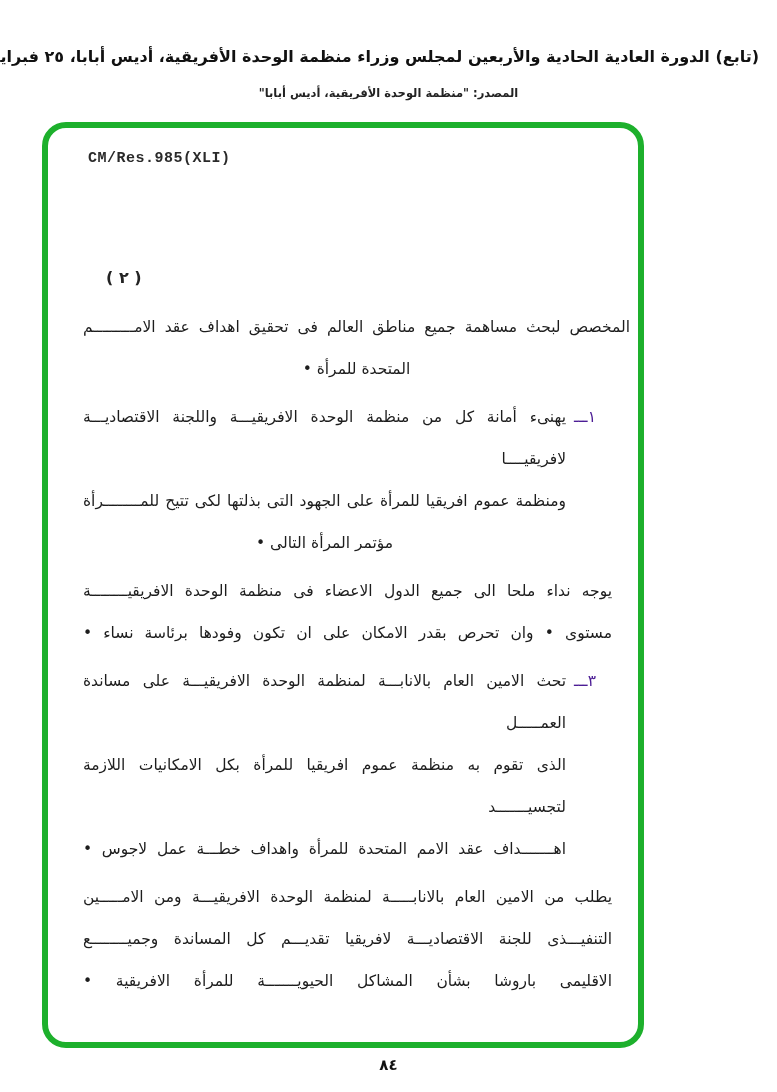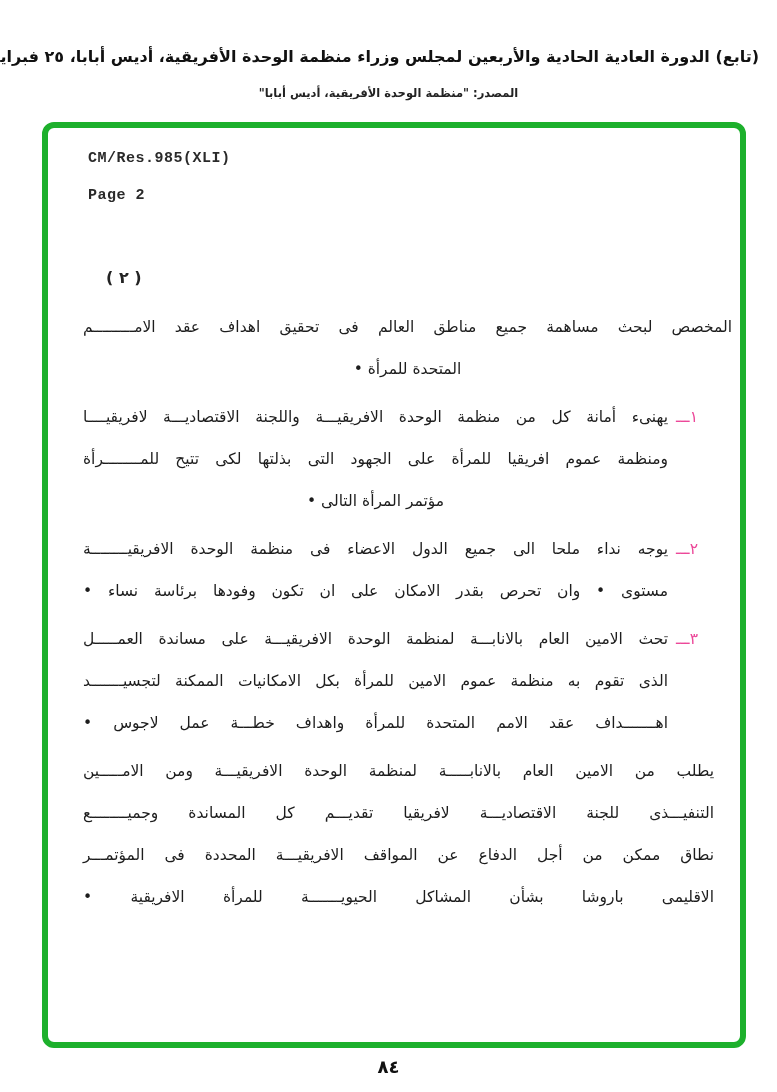--- a/index.html
+++ b/index.html
@@ -17,23 +17,23 @@
     font-size:16px;font-weight:bold;color:#111;
     white-space:nowrap;
   }
   .caption-2{
     position:absolute;top:86px;left:0;right:0;
     direction:rtl;text-align:center;
     font-size:11.5px;font-weight:bold;color:#222;
   }
   
   .annotation-box{
-    position:absolute;left:42px;top:122px;width:704px;height:926px;
+    position:absolute;left:42px;top:122px;width:602px;height:926px;
     box-sizing:border-box;
-    border:6px solid #1db02c;border-radius:12px;
+    border:6px solid #1db02c;border-radius:24px;
     background:#ffffff;
   }
   
   .doc-ref{
     position:absolute;left:40px;top:12px;
     font-family:"Liberation Mono","DejaVu Sans Mono",monospace;
     font-size:15px;font-weight:bold;color:#2a2a2a;
     letter-spacing:.5px;line-height:37px;
     direction:ltr;text-align:left;
   }
@@ -51,42 +51,41 @@
   .line{
     font-size:15.5px;line-height:42px;color:#1d1d1d;
     font-weight:500;
   }
   .just{text-align:justify;text-align-last:justify;}
   .short{text-align:center;}
   .para{display:flex;margin-top:6px;padding-right:10px;}
   .clause-marker{
     flex:0 0 46px;width:46px;
     font-size:15.5px;line-height:42px;
-    text-align:left;color:#ec4899;font-weight:500;
+    text-align:left;color:#4c1d95;font-weight:500;
   }
   .clause-text{flex:1;padding-right:8px;min-width:0;}
   
   .folio{
     position:absolute;left:0;right:0;top:1056px;
     text-align:center;direction:rtl;
-    font-size:18px;font-weight:bold;color:#111;
+    font-size:15px;font-weight:bold;color:#111;
     letter-spacing:3px;
   }
 </style>
 </head>
 <body>
 
 <div class="caption-1">(تابع) الدورة العادية الحادية والأربعين لمجلس وزراء منظمة الوحدة الأفريقية، أديس أبابا، ٢٥ فبراير - ٤ مارس ١٩٨٥</div>
 <div class="caption-2">المصدر: "منظمة الوحدة الأفريقية، أديس أبابا"</div>
 
 <div class="annotation-box" style="border-color: rgb(29, 176, 44);">
 
   <div class="doc-ref">
     <div>CM/Res.985(XLI)</div>
-    <div>Page 2</div>
   </div>
 
   <div class="section-num">( ٢ )</div>
 
   <div class="body-text">
 
     <div>
       <div class="line just">المخصص لبحث مساهمة جميع مناطق العالم فى تحقيق اهداف عقد الامـــــــــم</div>
       <div class="line short">المتحدة للمرأة •</div>
     </div>
@@ -94,41 +93,39 @@
     <div class="para">
       <div class="clause-marker">١ـــ</div>
       <div class="clause-text">
         <div class="line just">يهنىء أمانة كل من منظمة الوحدة الافريقيـــة واللجنة الاقتصاديـــة لافريقيــــا</div>
         <div class="line just">ومنظمة عموم افريقيا للمرأة على الجهود التى بذلتها لكى تتيح للمــــــــرأة</div>
         <div class="line short">مؤتمر المرأة التالى •</div>
       </div>
     </div>
 
     <div class="para">
-      <div class="clause-marker">٢ـــ</div>
       <div class="clause-text">
         <div class="line just">يوجه نداء ملحا الى جميع الدول الاعضاء فى منظمة الوحدة الافريقيــــــــة</div>
         <div class="line just">مستوى • وان تحرص بقدر الامكان على ان تكون وفودها برئاسة نساء •</div>
       </div>
     </div>
 
     <div class="para">
       <div class="clause-marker">٣ـــ</div>
       <div class="clause-text">
         <div class="line just">تحث الامين العام بالانابـــة لمنظمة الوحدة الافريقيـــة على مساندة العمـــــل</div>
-        <div class="line just">الذى تقوم به منظمة عموم الامين للمرأة بكل الامكانيات الممكنة لتجسيـــــــد</div>
+        <div class="line just">الذى تقوم به منظمة عموم افريقيا للمرأة بكل الامكانيات اللازمة لتجسيـــــــد</div>
         <div class="line just">اهـــــــداف عقد الامم المتحدة للمرأة واهداف خطـــة عمل لاجوس •</div>
       </div>
     </div>
 
     <div class="para">
       <div class="clause-text">
         <div class="line just">يطلب من الامين العام بالانابـــــة لمنظمة الوحدة الافريقيـــة ومن الامـــــين</div>
         <div class="line just">التنفيـــذى للجنة الاقتصاديـــة لافريقيا تقديـــم كل المساندة وجميــــــــع</div>
-        <div class="line just">نطاق ممكن من أجل الدفاع عن المواقف الافريقيـــة المحددة فى المؤتمـــر</div>
         <div class="line just">الاقليمى باروشا بشأن المشاكل الحيويـــــــة للمرأة الافريقية •</div>
       </div>
     </div>
 
   </div>
 </div>
 
 <div class="folio">٨٤</div>
 
 </body></html>

